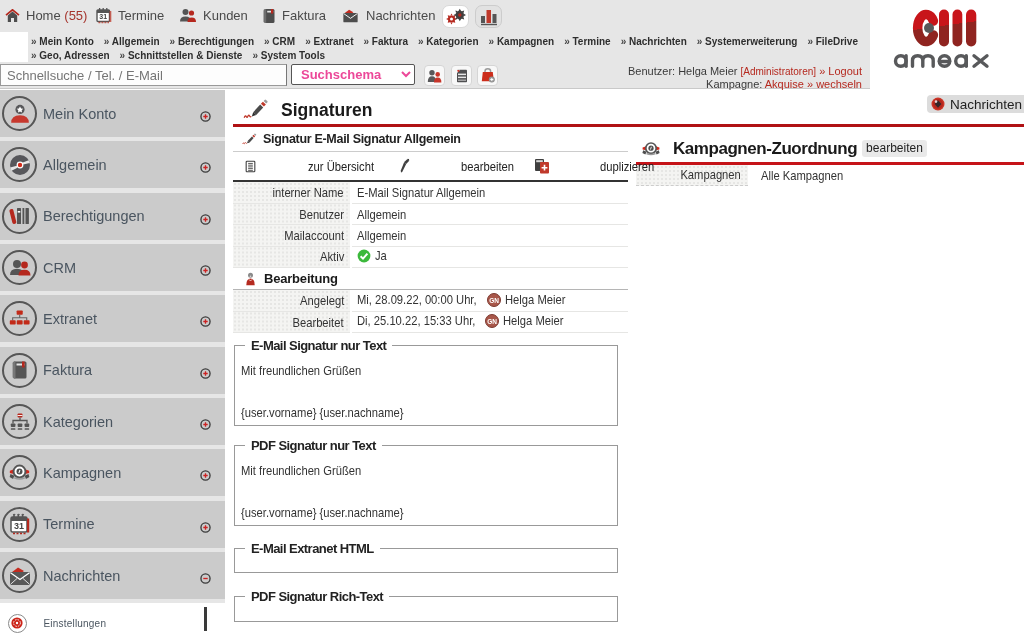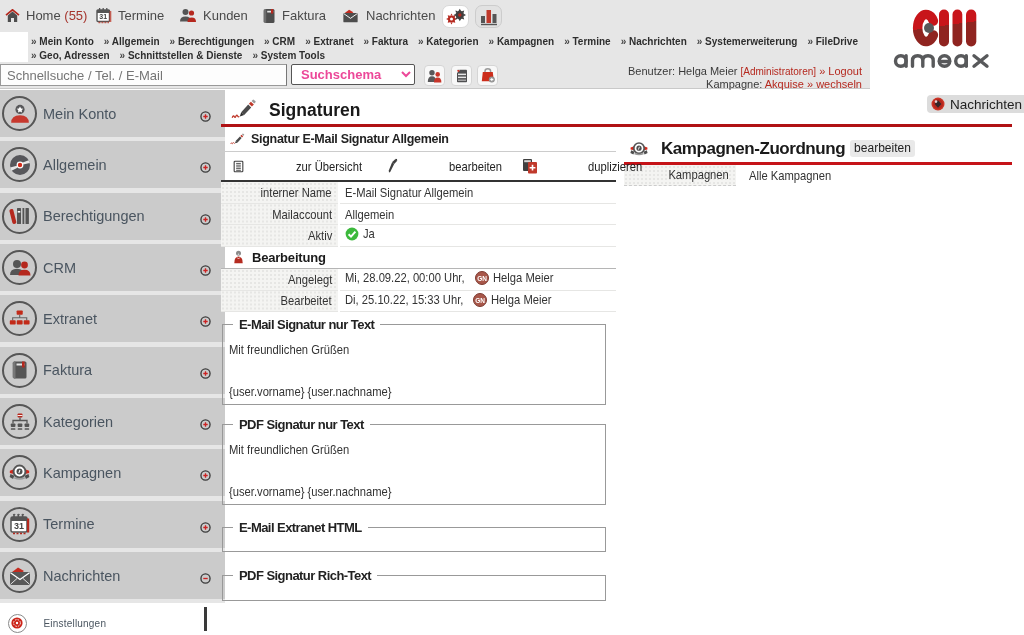--- a/index.html
+++ b/index.html
@@ -38,21 +38,21 @@
 .sitem .circ { width:35px; height:35px; border-radius:50%; background:transparent; border:2px solid #565656;
   margin-left:2px; display:flex; align-items:center; justify-content:center; }
 .sitem .lbl { margin-left:6px; font-size:14.5px; color:#4a5560; }
 .sitem .plus { position:absolute; right:14px; top:50%; margin-top:-5.5px; }
 .sub { height:40px; background:#fff; display:flex; align-items:center; position:relative; }
 .sub .circ2 { width:19px; height:19px; border-radius:50%; background:#fff; border:1.5px solid #8a8a8a;
   margin-left:7.5px; display:flex; align-items:center; justify-content:center; }
 .sub .lbl { margin-left:17px; font-size:10px; color:#4a5560; letter-spacing:0.2px; }
 .cursorbar { position:absolute; left:204px; top:607px; width:3px; height:24px; background:#3a3a3a; }
 
-.main { position:absolute; left:221px; top:89px; width:791px; }
+.main { position:absolute; left:233px; top:89px; width:791px; }
 .h1row { display:flex; align-items:center; height:34px; padding-top:8px; }
 .h1row .ic { margin-left:10px; display:inline-flex; }
 .h1row h1 { font-size:17.5px; margin-left:12px; color:#1a1a1a; }
 .redrule { height:3px; background:#b01114; margin-top:1px; }
 .cols { display:flex; }
 .colL { width:395px; }
 .colR { width:396px; padding-left:8px; }
 .sechdr { display:flex; align-items:center; height:25px; border-bottom:1px solid #ccc; }
 .sechdr .ic { margin-left:9px; display:inline-flex; }
 .sechdr .t { font-size:12.5px; font-weight:bold; color:#222; margin-left:6px; letter-spacing:-0.3px; }
@@ -458,20 +458,24 @@
             <span class="nw">duplizieren</span>
           </span>
       </div>
       <table class="kv">
         <tbody>
             <tr>
               <td class="k"><span class="nwr">interner Name</span></td>
               <td class="v"><span class="nw">E-Mail Signatur Allgemein</span></td>
             </tr>
         <tr>
+              <td class="k"><span class="nwr">Benutzer</span></td>
+              <td class="v"><span class="nw">Allgemein</span></td>
+            </tr>
+        <tr>
               <td class="k"><span class="nwr">Mailaccount</span></td>
               <td class="v"><span class="nw">Allgemein</span></td>
             </tr>
         <tr>
               <td class="k"><span class="nwr">Aktiv</span></td>
               <td class="v"><span style="display:inline-block;vertical-align:-3px;"><svg width="14" height="14" viewBox="0 0 14 14">
                     <circle cx="7" cy="7" r="6.4" fill="#3cb93c"></circle>
                     <path d="M3.6 7.3 L6 9.6 L10.4 4.7" fill="none" stroke="#fff" stroke-width="2"></path>
                   </svg></span> <span class="nw">Ja</span></td>
             </tr>

